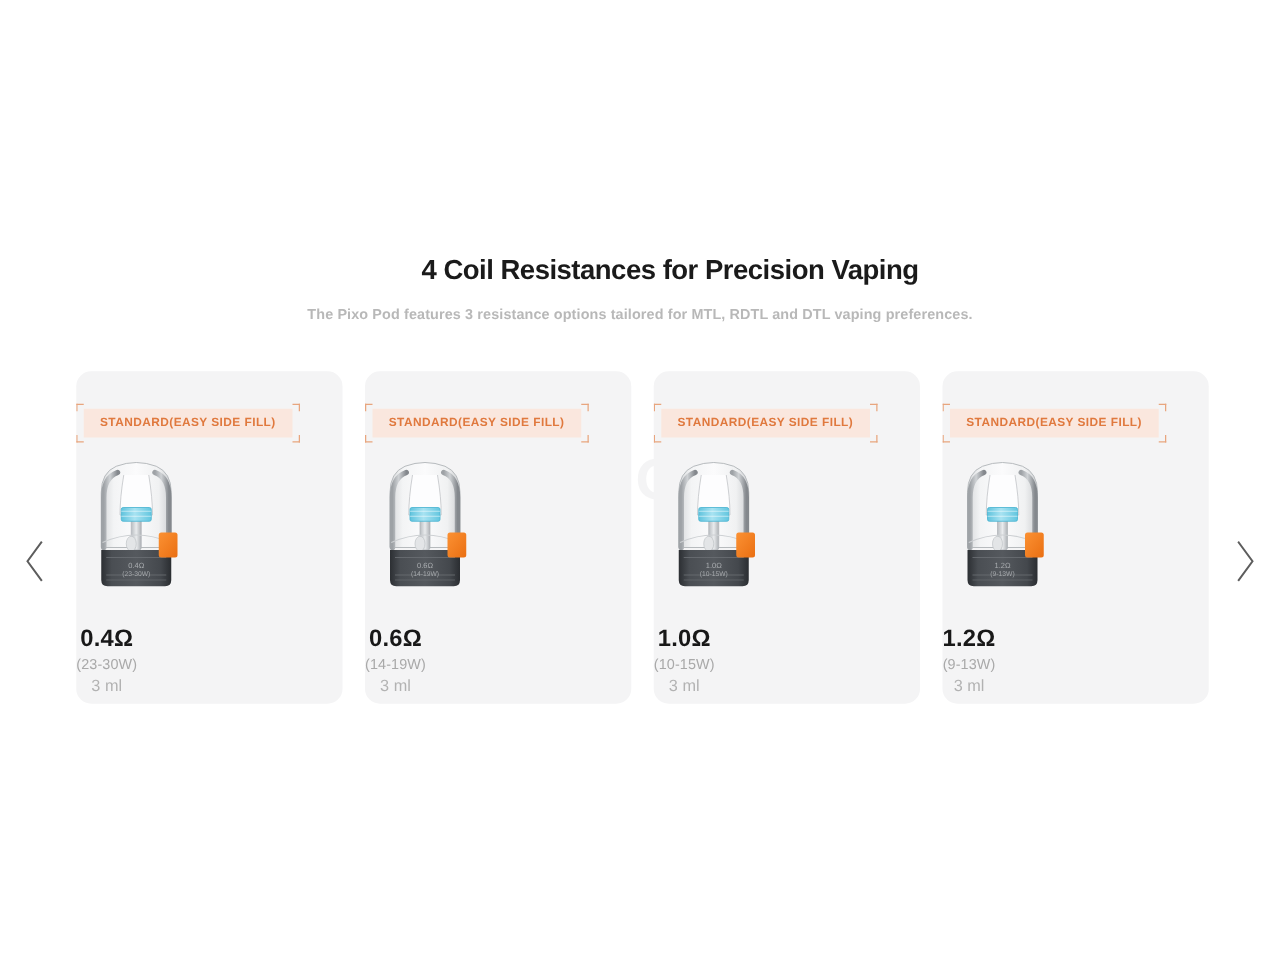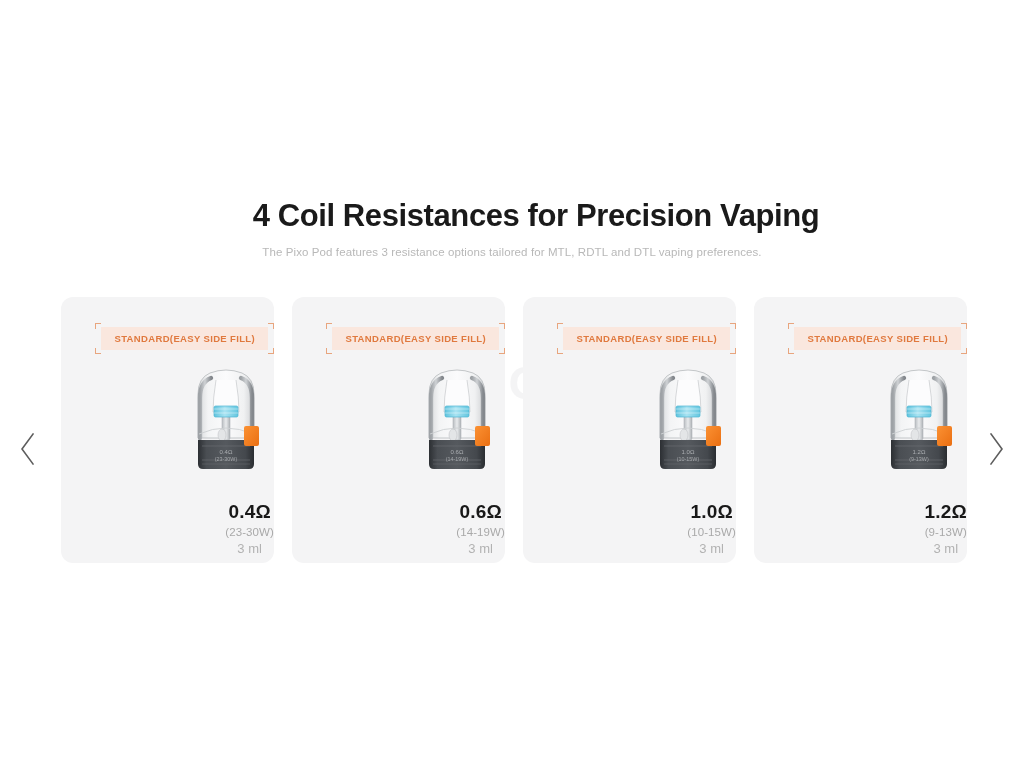--- a/index.html
+++ b/index.html
@@ -22,33 +22,33 @@
   
   .heading-block {
     position: absolute;
     top: 196px;
     left: 0;
     width: 1024px;
     text-align: center;
   }
 
   .section-title {
-    font-size: 31px;
+    font-size: 22px;
     font-weight: bold;
     color: #1a1a1a;
     letter-spacing: -0.4px;
     line-height: 40px;
     white-space: nowrap;
     padding-left: 48px;
   }
 
   .section-subtitle {
     margin-top: 8px;
     font-size: 11.5px;
-    font-weight: normal;
+    font-weight: bold;
     color: #b8b8b8;
     letter-spacing: 0.1px;
     line-height: 16px;
     white-space: nowrap;
   }
 
   
   .carousel {
     position: absolute;
     top: 297px;
@@ -65,21 +65,21 @@
   }
 
   .coil-card {
     position: relative;
     flex: 1 1 0;
     height: 266px;
     background: #f4f4f5;
     border-radius: 12px;
     display: flex;
     flex-direction: column;
-    align-items: flex-end;
+    align-items: flex-start;
     overflow: hidden;
   }
 
   
   .badge-wrap {
     position: relative;
     margin-top: 26px;
     padding: 4px 6px;
   }
 

